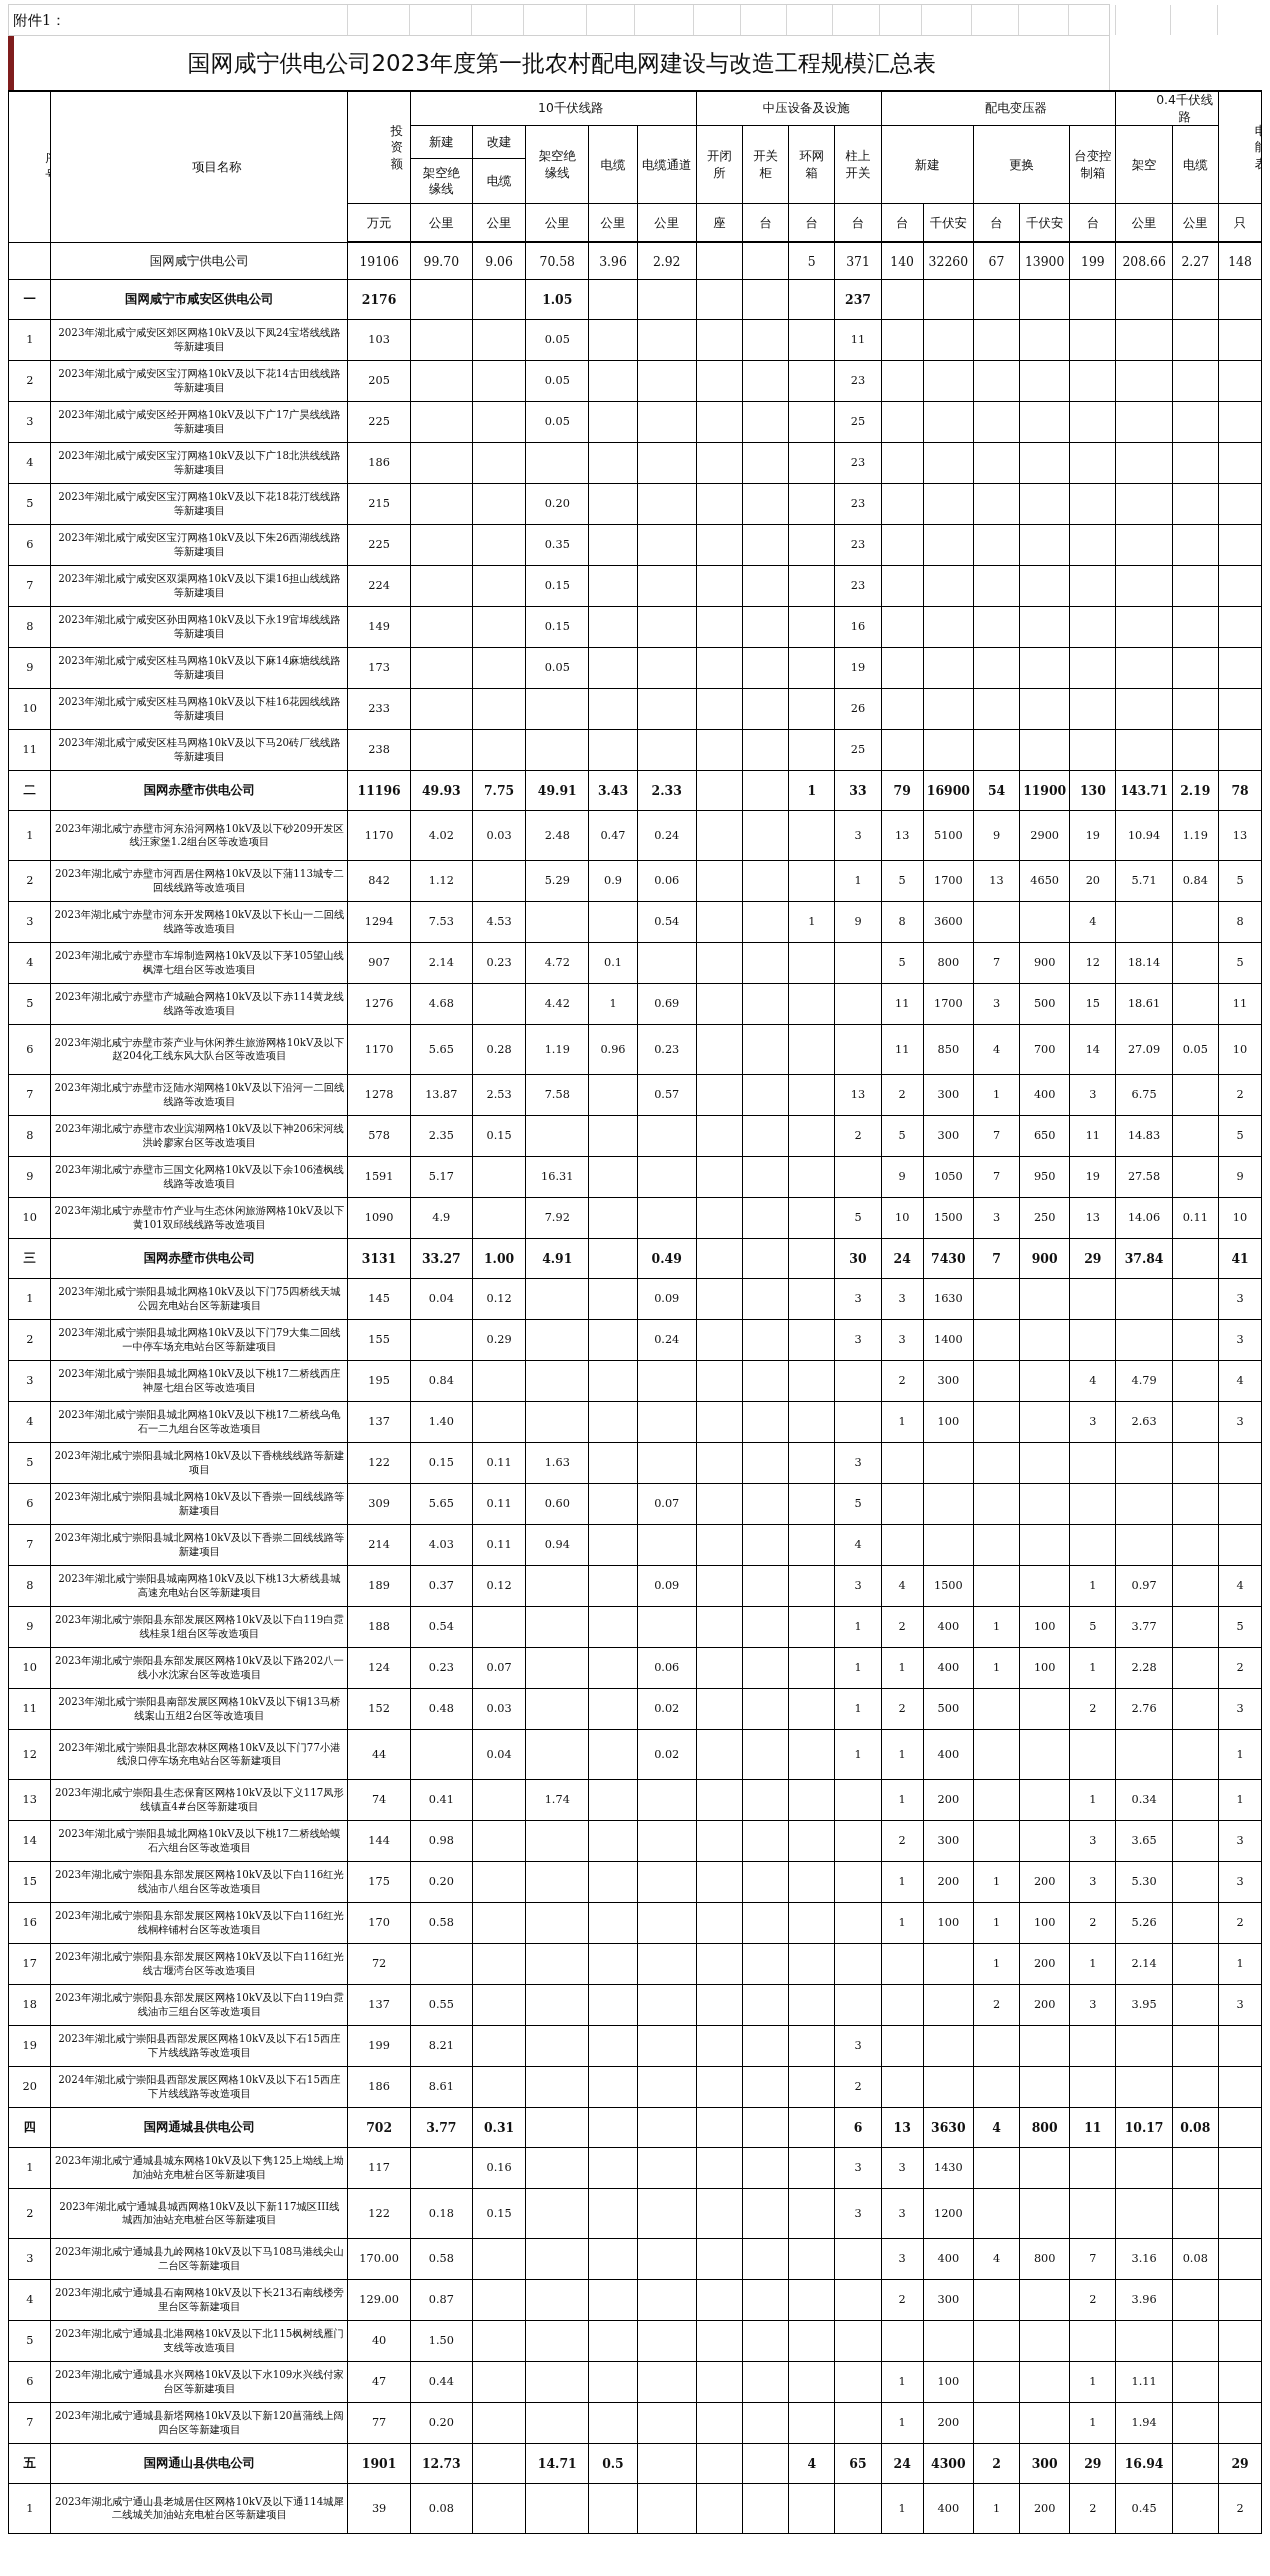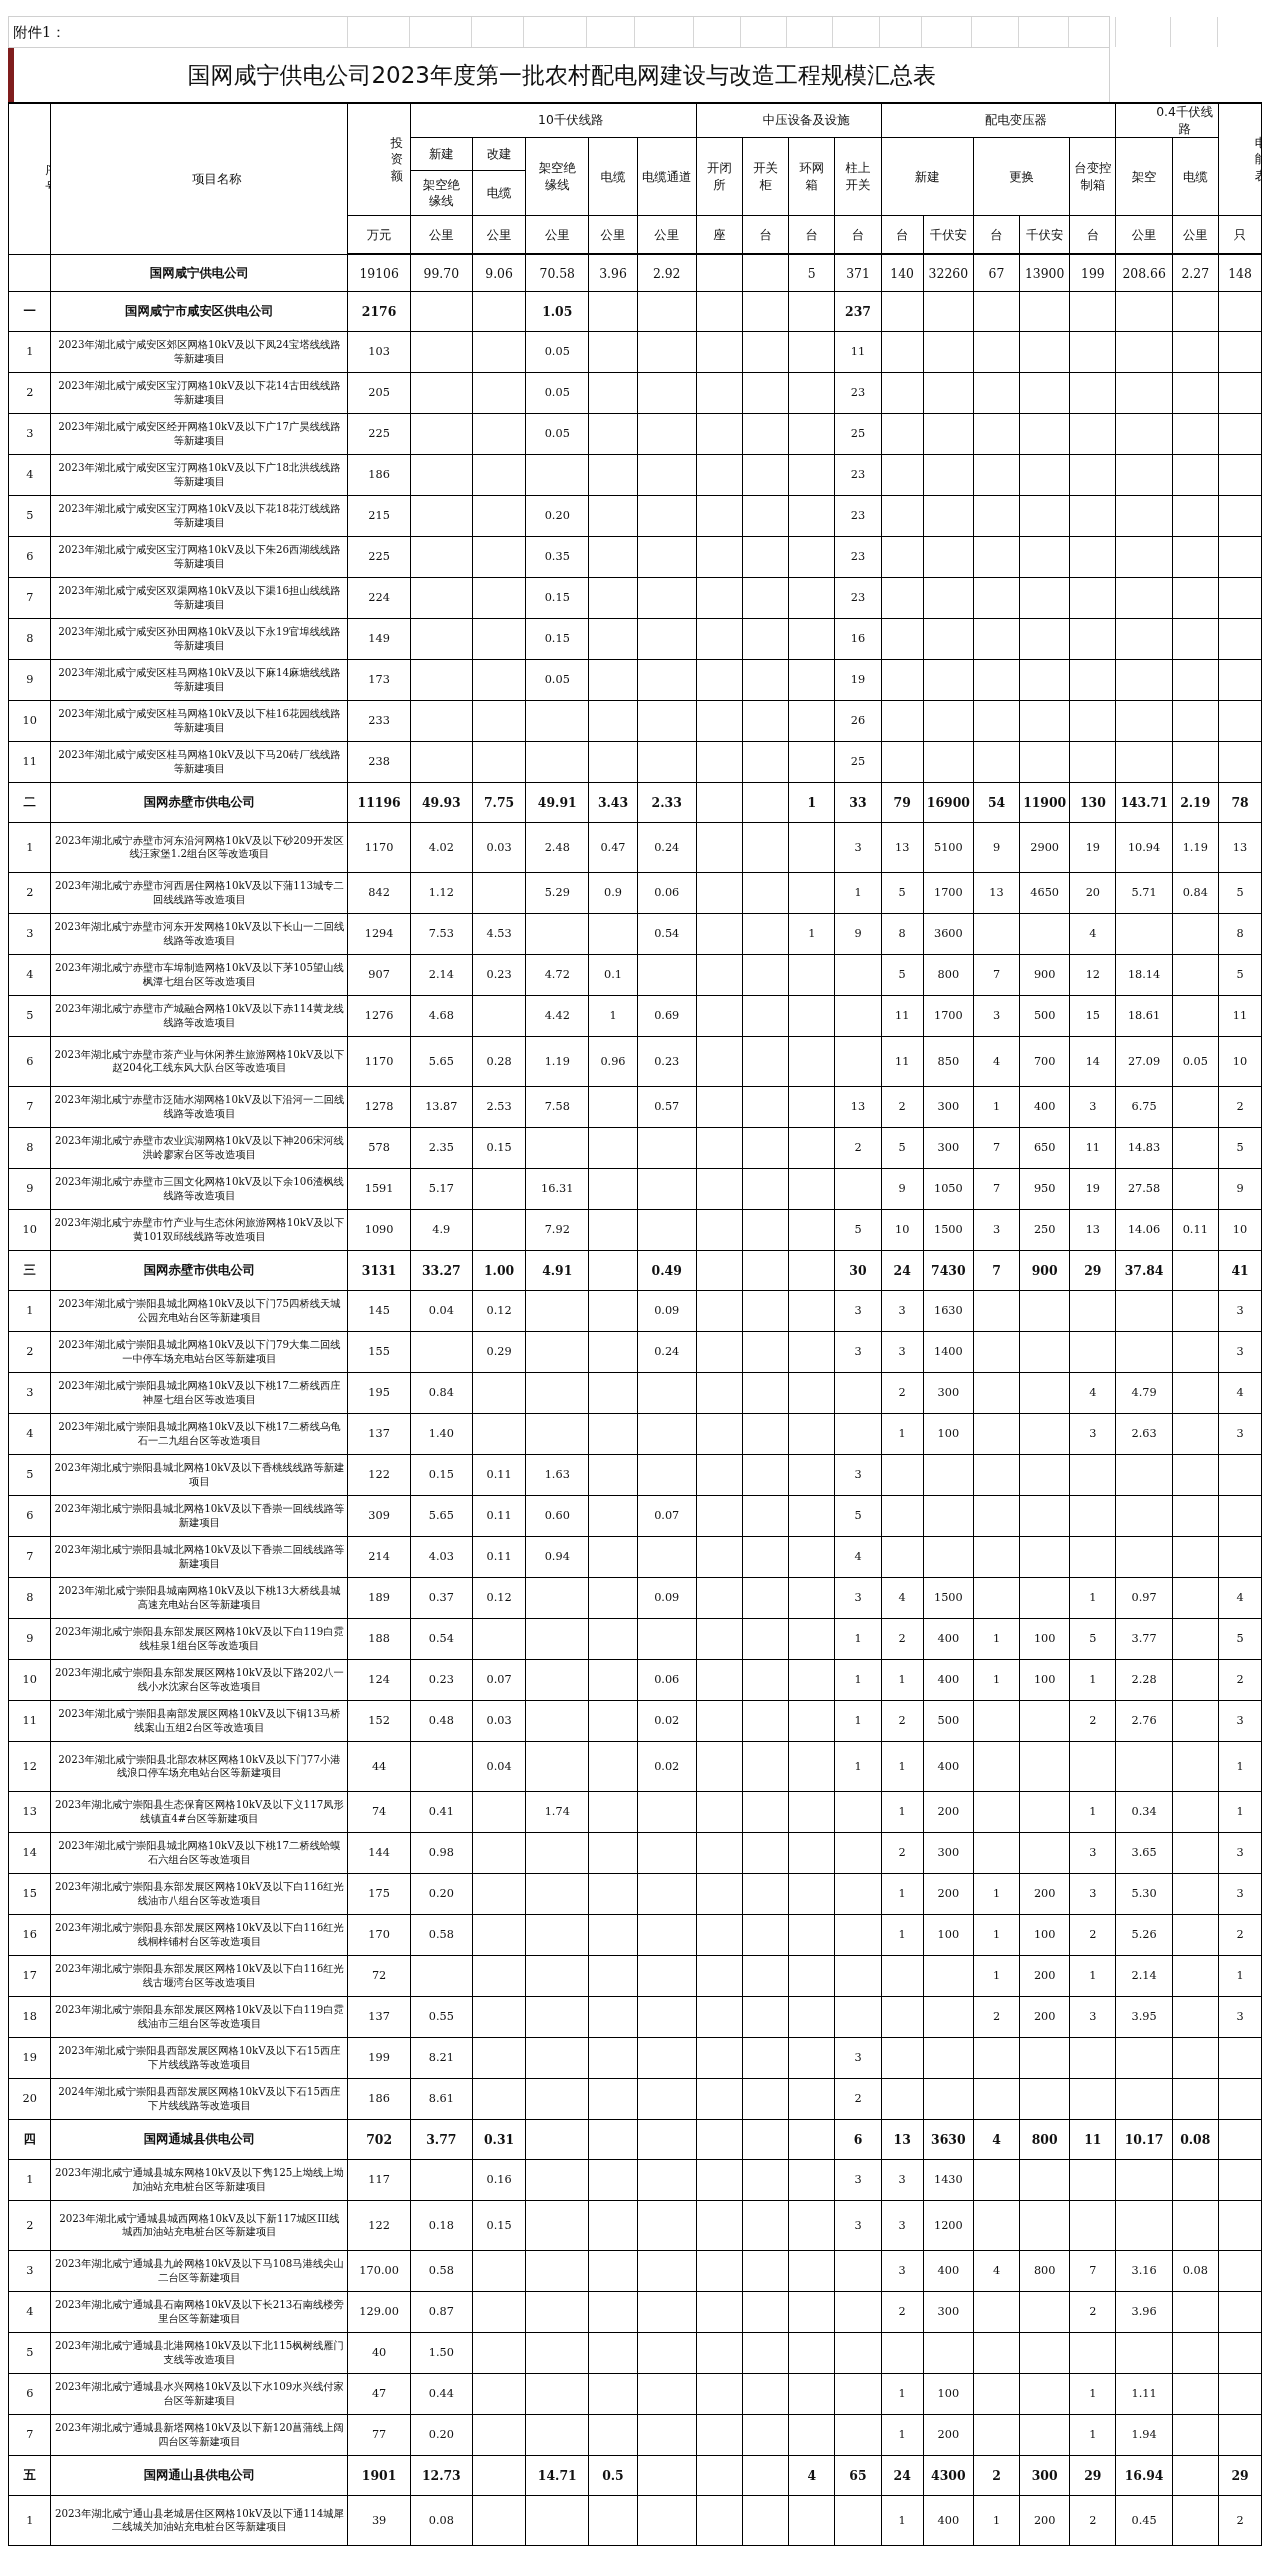--- a/index.html
+++ b/index.html
@@ -1,31 +1,31 @@
 <!DOCTYPE html>
 <html style="font-size:8.2px"><head>
 <meta charset="utf-8">
 <style>
   html, body { margin: 0; padding: 0; background: #ffffff; }
   body { width: 1270px; height: 2789px; position: relative; font-family: "DejaVu Serif", "Liberation Serif", serif; color: #111; }
-  .sheet { position: absolute; left: 8.2px; top: 16px; width: 1102px; }
+  .sheet { position: absolute; left: 8.2px; top: 4px; width: 1102px; }
   .attach { height: 32px; border: 1px solid #d0d0d0; border-bottom: 1.5px solid #d0d0d0; box-sizing: border-box; display: flex; align-items: center; padding-left: 4.1px; font-size: 14.4px; position: relative; }
   .attach .ghost { position: absolute; top: 0; bottom: 0; border-left: 0.5px solid #d6d6d6; }
   .title { height: 54px; border-left: 6px solid #7f1d1d; border-right: 1px solid #d0d0d0; display: flex; align-items: center; justify-content: center; font-family: "DejaVu Sans", "Liberation Sans", sans-serif; font-size: 23px; letter-spacing: 0px; }
   table { border-collapse: collapse; table-layout: fixed; width: 1254px; font-size: 11.3px; }
   td, th { border: 0.5px solid #000; text-align: center; vertical-align: middle; padding: 0 1px; overflow: hidden; }
   thead th { font-family: "DejaVu Sans", "Liberation Sans", sans-serif; font-weight: normal; font-size: 12.4px; line-height: 1.35; }
   thead tr.g th { height: 32px; border-top: 2.1px solid #000; border-bottom: 1.5px solid #000; padding-left: 36px; }
   thead tr.s th { height: 77px; }
   thead tr.u th { height: 37px; border-top: 1.5px solid #000; border-bottom: 2.1px solid #000; }
   .split-top { border-bottom: 1.5px solid #000 !important; }
   tbody tr { border-bottom: 1.5px solid #000; }
   tbody td { border-bottom: 1.5px solid #000; }
   tr.grand td { height: 34px; font-size: 12.4px; }
-  tr.grand td.name { font-family: "DejaVu Sans", "Liberation Sans", sans-serif; font-weight: bold; }
+  tr.grand td.name { font-family: "DejaVu Sans", "Liberation Sans", sans-serif; font-weight: normal; }
   tr.sec td { height: 37px; font-size: 12.4px; }
   tr.sec td.name, tr.sec td.idx { font-family: "DejaVu Sans", "Liberation Sans", sans-serif; font-weight: bold; }
   tr.sec td.num { font-weight: bold; }
   tr.item td { height: 38px; }
   tr.item.tall td { height: 47px; }
   td.name { font-size: 10.3px; line-height: 1.35; padding: 1px 3.1px; }
   td.idx { font-size: 11.3px; }
   td.num { font-size: 11.3px; }
   col.c-idx { width: 42px; } col.c-name { width: 296px; } col.c-inv { width: 62px; }
   col.c-a { width: 62px; } col.c-b { width: 53px; } col.c-c { width: 63px; } col.c-d { width: 48px; } col.c-e { width: 59px; }

